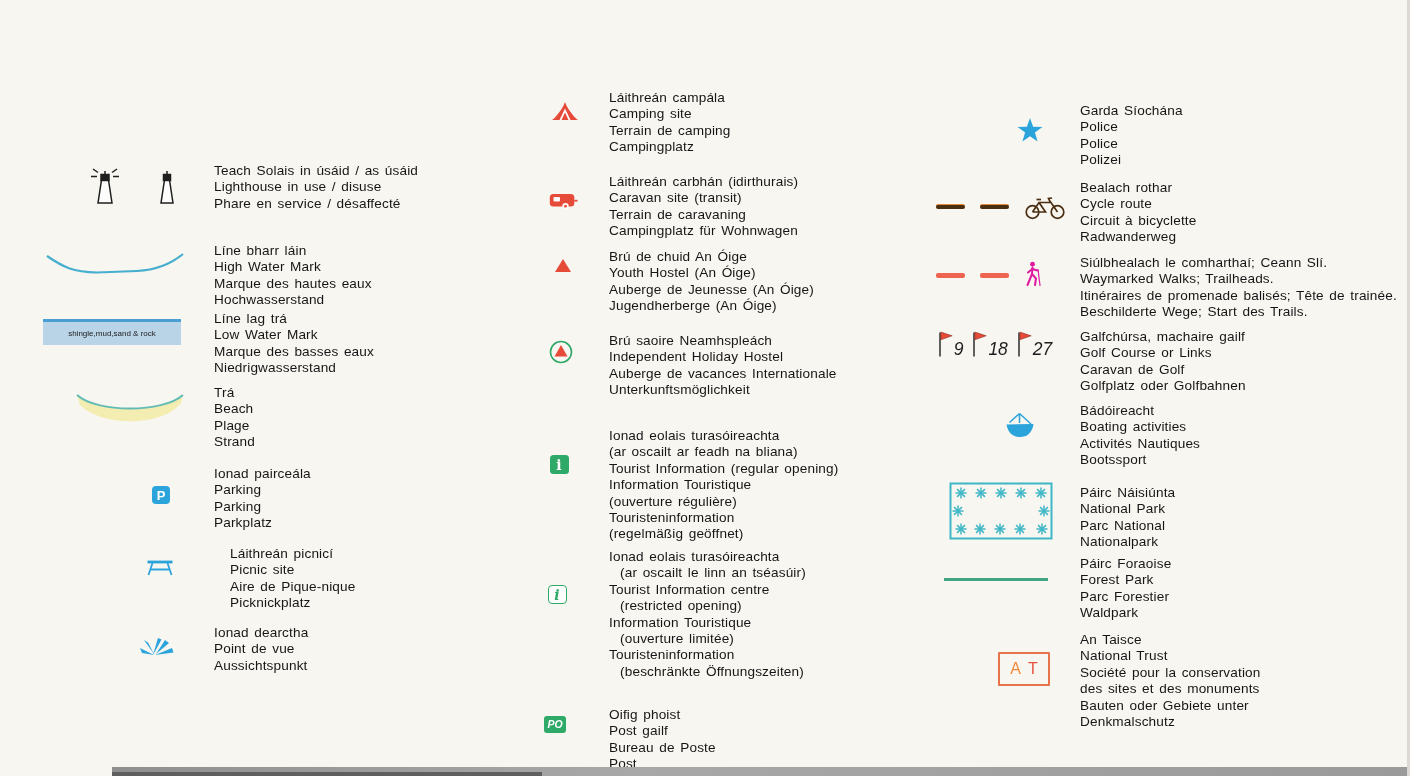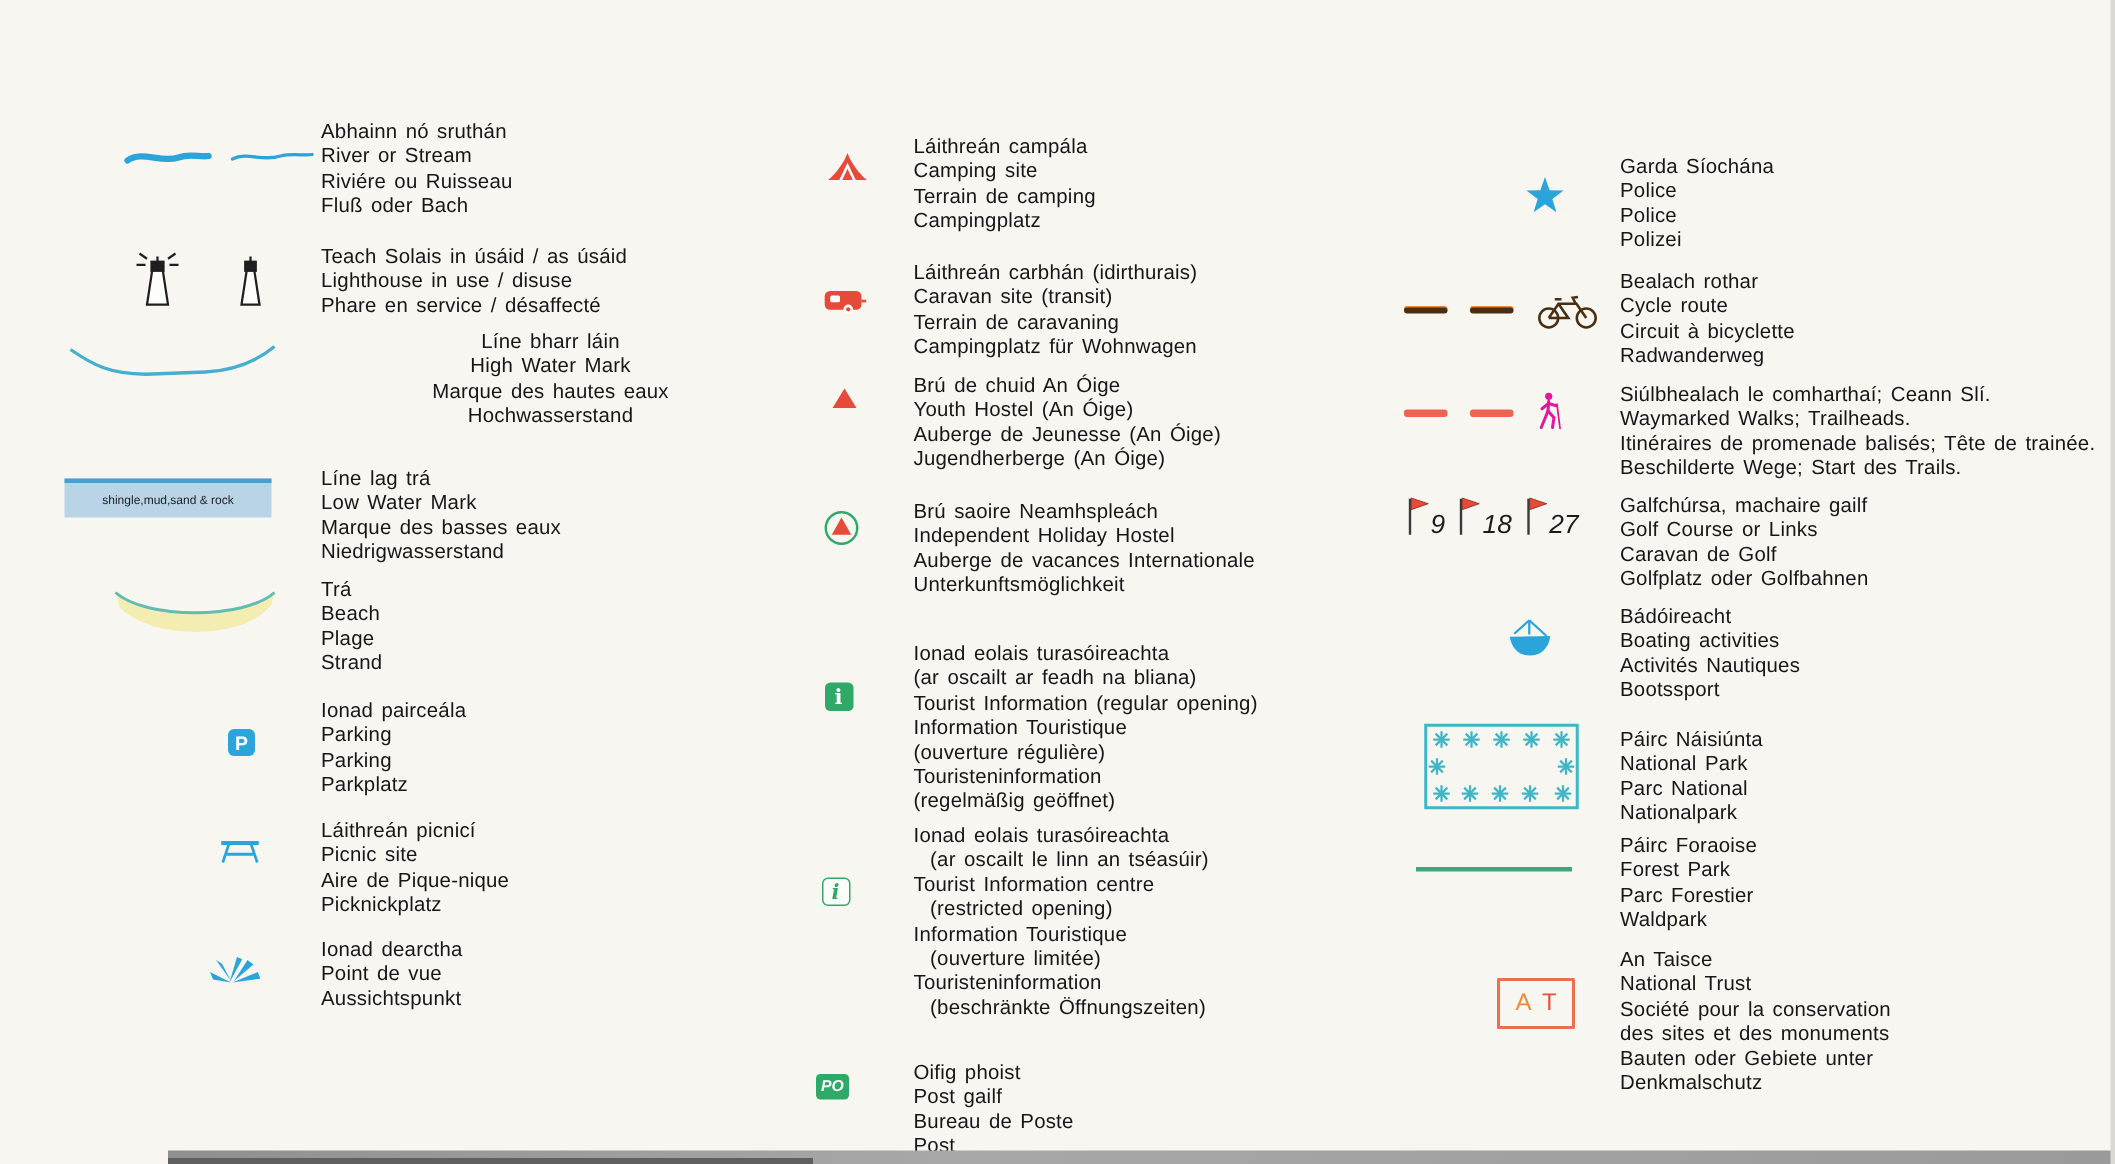--- a/index.html
+++ b/index.html
@@ -43,34 +43,20 @@
   .scan-bottom{position:absolute;left:112px;right:0;bottom:0;height:9px;background:linear-gradient(to right,#8f8f8f,#a8a8a8 40%,#9a9a9a);}
   .scan-bottom-dark{position:absolute;left:112px;bottom:0;width:430px;height:4px;background:#5f5f5f;}
   .scan-right{position:absolute;right:0;top:0;width:3px;height:100%;background:#dcd9d4;}
 </style>
 </head>
 <body>
 
 <div class="page">
   <div id="columns-root">
       <div class="column" style="left:40px;width:648px;">
-        <div class="entry" style="top:80px;width:480px;">
-      <div class="icon-cell" style="width:168px;padding-top:16px;transform:translateX(22px) translateY(0px);">
-            <svg width="130" height="20" viewBox="0 0 130 20">
-      <path d="M4 11 C14 4,26 13,38 9 C46 6,52 9,58 8" fill="none" stroke="#2BA4DC" stroke-width="4.2" stroke-linecap="round"></path>
-      <path d="M74 10 C84 5,94 12,106 8 C114 6,122 8,127 7" fill="none" stroke="#2BA4DC" stroke-width="2.2" stroke-linecap="round"></path>
-            </svg>
-          </div>
-      <div class="text-cell">
-            <div class="tline">Abhainn nó sruthán</div>
-            <div class="tline">River or Stream</div>
-            <div class="tline">Riviére ou Ruisseau</div>
-            <div class="tline">Fluß oder Bach</div>
-          </div>
-    </div>
         <div class="entry" style="top:163px;width:480px;">
       <div class="icon-cell" style="width:168px;padding-top:3px;transform:translateX(16px) translateY(0px);">
             <svg width="122" height="40" viewBox="0 0 122 40" stroke="#1F1F1F" stroke-width="1.5" fill="none">
       <path d="M19 37 L33 37 L29.5 14 L22.5 14 Z" fill="#fdfdfb"></path>
       <rect x="22" y="8.5" width="8" height="6" fill="#1F1F1F"></rect>
       <line x1="26" y1="5" x2="26" y2="8"></line>
       <line x1="12" y1="10.5" x2="18" y2="10.5"></line>
               <line x1="34" y1="10.5" x2="40" y2="10.5"></line>
       <line x1="14" y1="3" x2="19" y2="6.5"></line>
               <line x1="38" y1="3" x2="33" y2="6.5"></line>
@@ -78,21 +64,21 @@
       <rect x="84.5" y="8.5" width="7" height="6" fill="#1F1F1F"></rect>
       <line x1="88" y1="5" x2="88" y2="8"></line>
             </svg>
           </div>
       <div class="text-cell">
             <div class="tline">Teach Solais in úsáid / as úsáid</div>
             <div class="tline">Lighthouse in use / disuse</div>
             <div class="tline">Phare en service / désaffecté</div>
           </div>
     </div>
-        <div class="entry" style="top:220px;width:480px;text-align:center;">
+        <div class="entry" style="top:243px;width:480px;">
       <div class="icon-cell" style="width:168px;padding-top:8px;transform:translateX(-9px) translateY(0px);">
             <svg width="140" height="28" viewBox="0 0 140 28">
       <path d="M2 5 C18 16 28 21 52 21.5 L92 20 C112 19 126 13 138 3" fill="none" stroke="#46AECE" stroke-width="2.2"></path>
             </svg>
           </div>
       <div class="text-cell">
             <div class="tline">Líne bharr láin</div>
             <div class="tline">High Water Mark</div>
             <div class="tline">Marque des hautes eaux</div>
             <div class="tline">Hochwasserstand</div>
@@ -131,21 +117,21 @@
       <span class="sym-letter">P</span>
             </div>
           </div>
       <div class="text-cell">
             <div class="tline">Ionad pairceála</div>
             <div class="tline">Parking</div>
             <div class="tline">Parking</div>
             <div class="tline">Parkplatz</div>
           </div>
     </div>
-        <div class="entry" style="top:546px;width:480px;">
+        <div class="entry" style="top:546px;width:480px;gap:16px;">
       <div class="icon-cell" style="width:168px;padding-top:12px;transform:translateX(36px) translateY(0px);">
             <svg width="28" height="20" viewBox="0 0 28 20" stroke="#2BA4DC" stroke-width="1.8" fill="none">
       <line x1="1.5" y1="4" x2="26.5" y2="4" stroke-width="2.8"></line>
       <line x1="6.5" y1="5" x2="2.5" y2="17"></line>
               <line x1="21.5" y1="5" x2="25.5" y2="17"></line>
       <line x1="5" y1="11.5" x2="23" y2="11.5" stroke-width="2"></line>
             </svg>
           </div>
       <div class="text-cell">
             <div class="tline">Láithreán picnicí</div>

